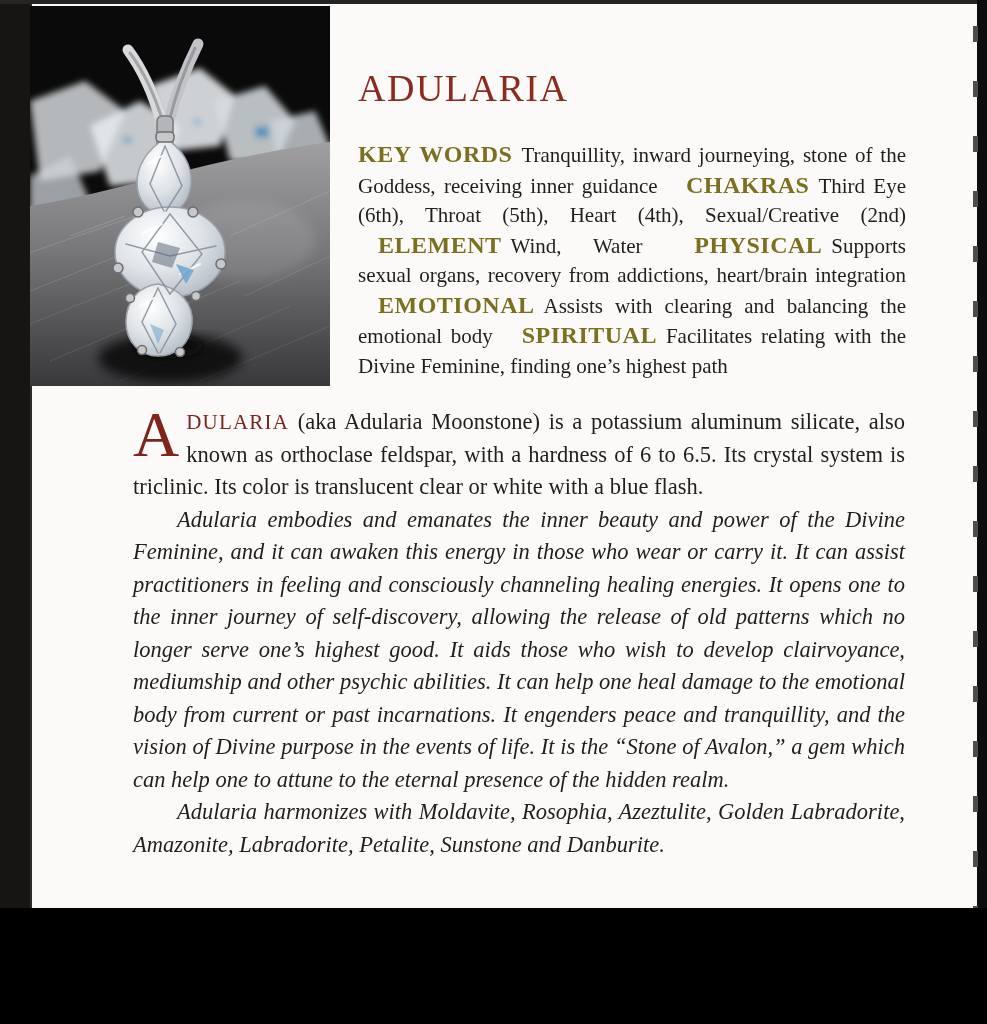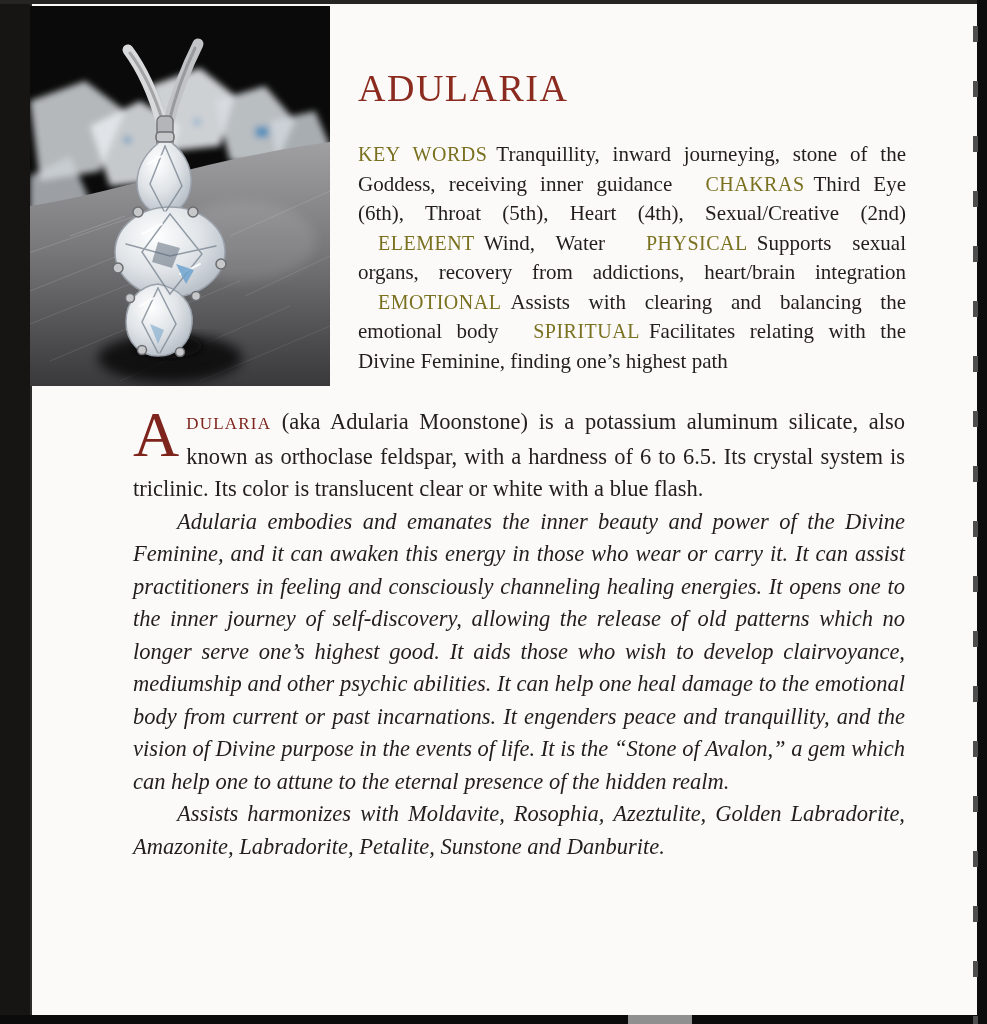--- a/index.html
+++ b/index.html
@@ -1,18 +1,18 @@
 <!DOCTYPE html>
 <html><head>
 <meta charset="utf-8">
 <style>
   html,body{margin:0;padding:0;background:#000;}
   .scan{
     position:relative;
-    width:987px;height:1024px;
+    width:987px;height:908px;
     background:#fbfaf8;
     overflow:hidden;
     font-family:"Liberation Serif", serif;
     color:#211e1b;
   }
   
   .border-left{position:absolute;left:0;top:0;width:30px;height:1024px;background:#171513;border-right:2px solid #2e2c2a;}
   .border-top{position:absolute;left:0;top:0;width:987px;height:4px;background:#262422;}
   .border-right{position:absolute;left:977px;top:0;width:10px;height:1024px;background:#0d0d0d;}
   .border-right .notches{
@@ -34,38 +34,38 @@
     color:#8b2a1f;
   }
 
   
   .props{
     position:absolute;left:358px;top:140px;width:548px;margin:0;
     font-size:21px;line-height:29.5px;text-align:justify;
     color:#211e1b;
   }
   .prop-label{
-    font-weight:normal;color:#7a7120;font-size:20px;letter-spacing:0.5px;
+    font-weight:bold;color:#7a7120;font-size:24px;letter-spacing:0.5px;
     margin-right:9px;
   }
   .prop + .prop .prop-label{margin-left:20px;}
 
   
   .body-text{
     position:absolute;left:133px;top:406px;width:772px;
     font-size:22.5px;line-height:32.5px;text-align:justify;
   }
   .body-text p{margin:0;}
   .body-text p.indent{text-indent:44px;font-style:italic;}
   .dropcap{
     float:left;color:#7e241c;
     font-size:64px;line-height:52px;
     padding:3px 7px 0 0;
   }
-  .lead-caps{color:#7e241c;font-size:17px;letter-spacing:1.2px;}
+  .lead-caps{color:#7e241c;font-size:21px;letter-spacing:1.2px;}
 </style>
 </head>
 <body>
 
 <div class="scan">
 
   <div class="border-left"></div>
   <div class="border-top"></div>
   <div class="border-bottom">
     <div class="gray-seg"></div>
@@ -183,20 +183,20 @@
     </svg>
   </div>
 
   <h1 class="title">ADULARIA</h1>
 
   <p class="props"><span class="prop"><span class="prop-label">KEY WORDS</span><span class="prop-text">Tranquillity, inward journeying, stone of the Goddess, receiving inner guidance</span></span> <span class="prop"><span class="prop-label">CHAKRAS</span><span class="prop-text">Third Eye (6th), Throat (5th), Heart (4th), Sexual/Creative (2nd)</span></span> <span class="prop"><span class="prop-label">ELEMENT</span><span class="prop-text">Wind, Water</span></span> <span class="prop"><span class="prop-label">PHYSICAL</span><span class="prop-text">Supports sexual organs, recovery from addictions, heart/brain integration</span></span> <span class="prop"><span class="prop-label">EMOTIONAL</span><span class="prop-text">Assists with clearing and balancing the emotional body</span></span> <span class="prop"><span class="prop-label">SPIRITUAL</span><span class="prop-text">Facilitates relating with the Divine Feminine, finding one’s highest path</span></span></p>
 
   <div class="body-text">
     <p><span class="dropcap">A</span><span class="lead-caps">DULARIA</span><span> (aka Adularia Moonstone) is a potassium aluminum silicate, also known as orthoclase feldspar, with a hardness of 6 to 6.5. Its crystal system is triclinic. Its color is translucent clear or white with a blue flash.</span></p>
     <p class="indent">Adularia embodies and emanates the inner beauty and power of the Divine Feminine, and it can awaken this energy in those who wear or carry it. It can assist practitioners in feeling and consciously channeling healing energies. It opens one to the inner journey of self-discovery, allowing the release of old patterns which no longer serve one’s highest good. It aids those who wish to develop clairvoyance, mediumship and other psychic abilities. It can help one heal damage to the emotional body from current or past incarnations. It engenders peace and tranquillity, and the vision of Divine purpose in the events of life. It is the “Stone of Avalon,” a gem which can help one to attune to the eternal presence of the hidden realm.</p>
-    <p class="indent">Assists harmonizes with Moldavite, Rosophia, Azeztulite, Golden Labradorite, Amazonite, Labradorite, Petalite, Sunstone and Danburite.</p>
+    <p class="indent">Adularia harmonizes with Moldavite, Rosophia, Azeztulite, Golden Labradorite, Amazonite, Labradorite, Petalite, Sunstone and Danburite.</p>
   </div>
 
   <div class="border-right">
     <div class="notches"></div>
   </div>
 
 </div>
 
 </body></html>

